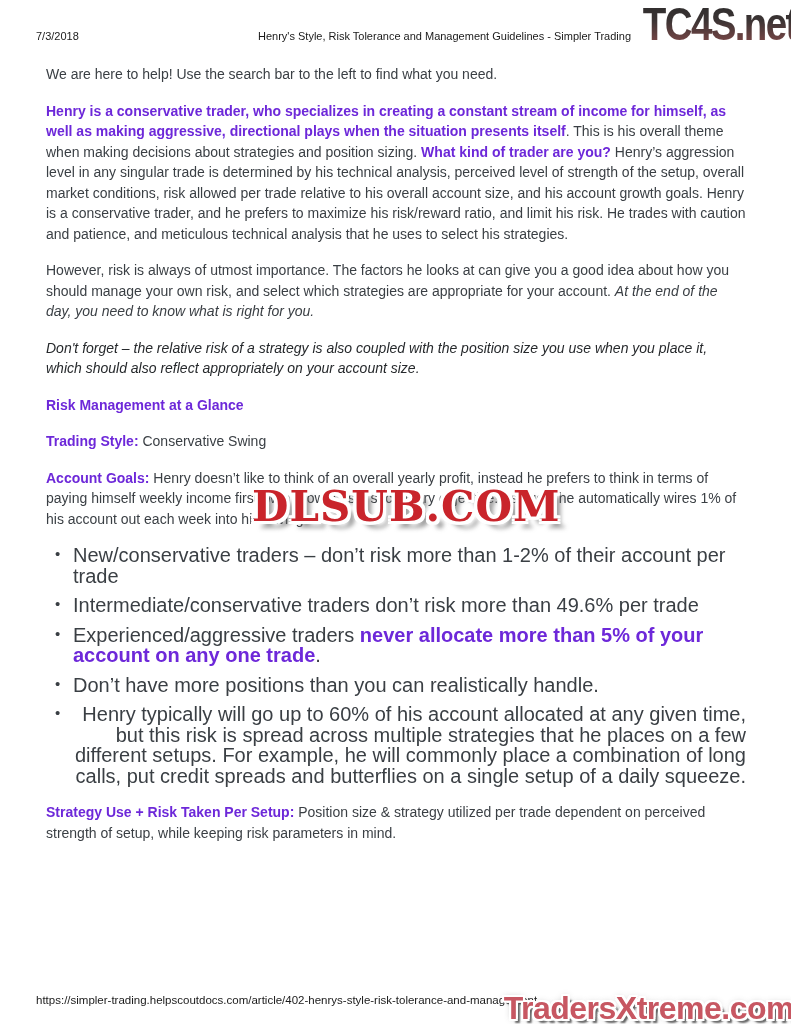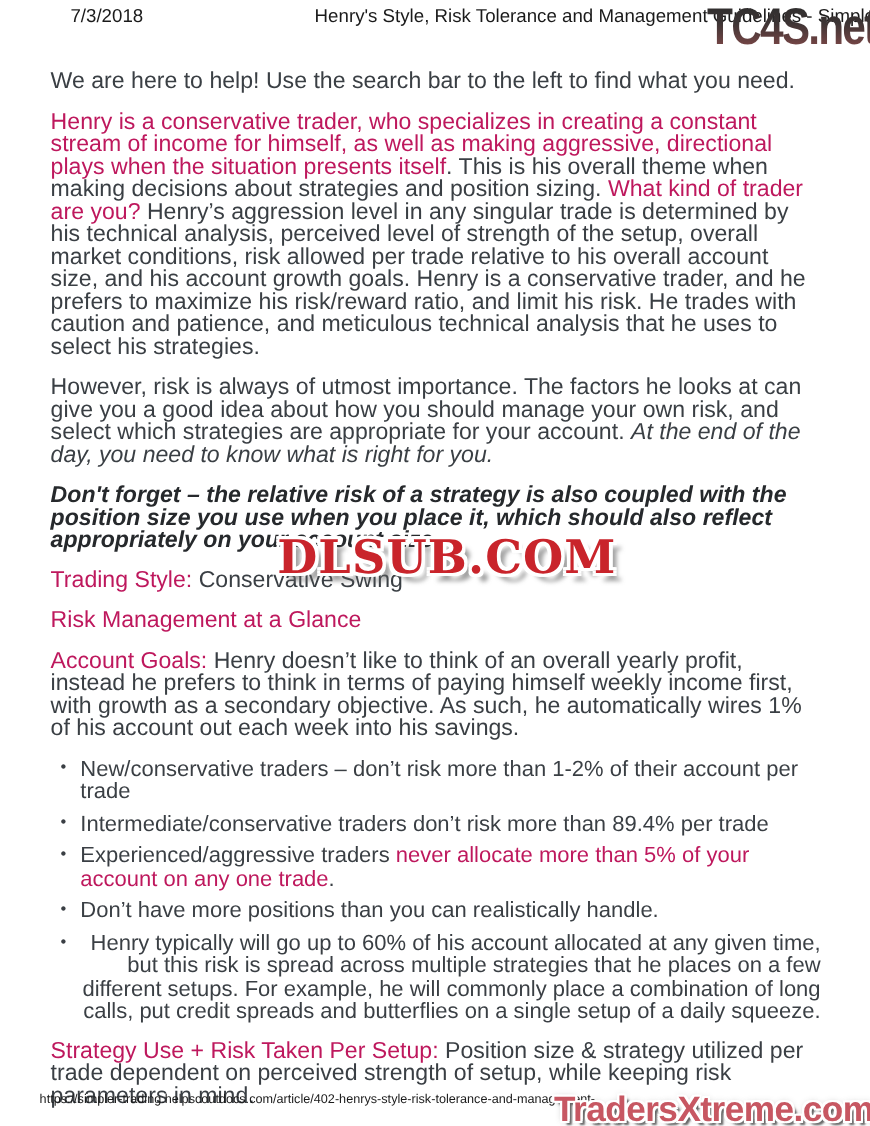--- a/index.html
+++ b/index.html
@@ -2,34 +2,34 @@
 <html><head>
 <meta charset="utf-8">
 <style>
   html,body{margin:0;padding:0;}
   body{
     width:791px;height:1024px;position:relative;overflow:hidden;
     background:#ffffff;color:#3a3f44;
     font-family:"Liberation Sans",sans-serif;
   }
   
-  .print-header{position:absolute;top:5px;left:0;right:0;height:16px;font-size:17px;color:#1a1a1a;margin-left:28px;}
+  .print-header{position:absolute;top:30px;left:0;right:0;height:16px;font-size:11px;color:#1a1a1a;}
   .print-date{position:absolute;left:36px;top:0;}
   .print-doc-title{position:absolute;left:258px;top:0;white-space:nowrap;}
   .print-footer-url{position:absolute;left:36px;bottom:18px;font-size:11.5px;color:#1a1a1a;white-space:nowrap;}
   
   .content{position:absolute;left:46px;top:64px;width:700px;}
   h1.article-title{
     margin:0 0 10px 0;font-size:29px;line-height:37px;font-weight:400;
     color:#2b2f33;letter-spacing:0.2px;
   }
-  .para{margin:0 0 16px 0;font-size:21px;line-height:20.5px;}
-  .rb{font-weight:400;color:#be185d;}
+  .para{margin:0 0 16px 0;font-size:14px;line-height:20.5px;}
+  .rb{font-weight:700;color:#6d28d9;}
   .ri{font-style:italic;}
-  .rbi{font-weight:700;font-style:italic;color:#26292c;}
+  .rbi{font-weight:400;font-style:italic;color:#26292c;}
   ul.bullets{margin:4px 0 16px 0;padding:0;list-style:none;}
   ul.bullets li{
     position:relative;padding-left:27px;margin-bottom:9px;
     font-size:20px;line-height:20.5px;
   }
   ul.bullets li:last-child{margin-bottom:0;text-align:right;}
   ul.bullets li::before{
     content:"\2022";position:absolute;left:9px;top:-1px;font-size:15px;color:#3a3f44;
   }
   
@@ -72,26 +72,26 @@
   <span class="print-date">7/3/2018</span>
   <span class="print-doc-title">Henry's Style, Risk Tolerance and Management Guidelines - Simpler Trading</span>
 </div>
 
 <div class="content">
   <div id="article-body">
       <p class="para"><span class="rn">We are here to help! Use the search bar to the left to find what you need.</span></p>
       <p class="para"><span class="rb">Henry is a conservative trader, who specializes in creating a constant stream of income for himself, as well as making aggressive, directional plays when the situation presents itself</span><span class="rn">. This is his overall theme when making decisions about strategies and position sizing. </span><span class="rb">What kind of trader are you?</span><span class="rn"> Henry’s aggression level in any singular trade is determined by his technical analysis, perceived level of strength of the setup, overall market conditions, risk allowed per trade relative to his overall account size, and his account growth goals. Henry is a conservative trader, and he prefers to maximize his risk/reward ratio, and limit his risk. He trades with caution and patience, and meticulous technical analysis that he uses to select his strategies.</span></p>
       <p class="para"><span class="rn">However, risk is always of utmost importance. The factors he looks at can give you a good idea about how you should manage your own risk, and select which strategies are appropriate for your account. </span><span class="ri">At the end of the day, you need to know what is right for you.</span></p>
       <p class="para"><span class="rbi">Don't forget – the relative risk of a strategy is also coupled with the position size you use when you place it, which should also reflect appropriately on your account size.</span></p>
+      <p class="para"><span class="rb">Risk Management at a Glance</span></p>
       <p class="para"><span class="rb">Trading Style:</span><span class="rn"> Conservative Swing</span></p>
-      <p class="para"><span class="rb">Risk Management at a Glance</span></p>
       <p class="para"><span class="rb">Account Goals:</span><span class="rn"> Henry doesn’t like to think of an overall yearly profit, instead he prefers to think in terms of paying himself weekly income first, with growth as a secondary objective. As such, he automatically wires 1% of his account out each week into his savings.</span></p>
       <ul class="bullets">
         <li><span class="rn">New/conservative traders – don’t risk more than 1-2% of their account per trade</span></li>
-        <li><span class="rn">Intermediate/conservative traders don’t risk more than 89.4% per trade</span></li>
+        <li><span class="rn">Intermediate/conservative traders don’t risk more than 49.6% per trade</span></li>
         <li><span class="rn">Experienced/aggressive traders </span><span class="rb">never allocate more than 5% of your account on any one trade</span><span class="rn">.</span></li>
         <li><span class="rn">Don’t have more positions than you can realistically handle.</span></li>
         <li><span class="rn">Henry typically will go up to 60% of his account allocated at any given time, but this risk is spread across multiple strategies that he places on a few different setups. For example, he will commonly place a combination of long calls, put credit spreads and butterflies on a single setup of a daily squeeze.</span></li>
       </ul>
       <p class="para"><span class="rb">Strategy Use + Risk Taken Per Setup:</span><span class="rn"> Position size &amp; strategy utilized per trade dependent on perceived strength of setup, while keeping risk parameters in mind.</span></p>
     </div>
 </div>
 
 <div class="print-footer-url">https://simpler-trading.helpscoutdocs.com/article/402-henrys-style-risk-tolerance-and-management-</div>
 

